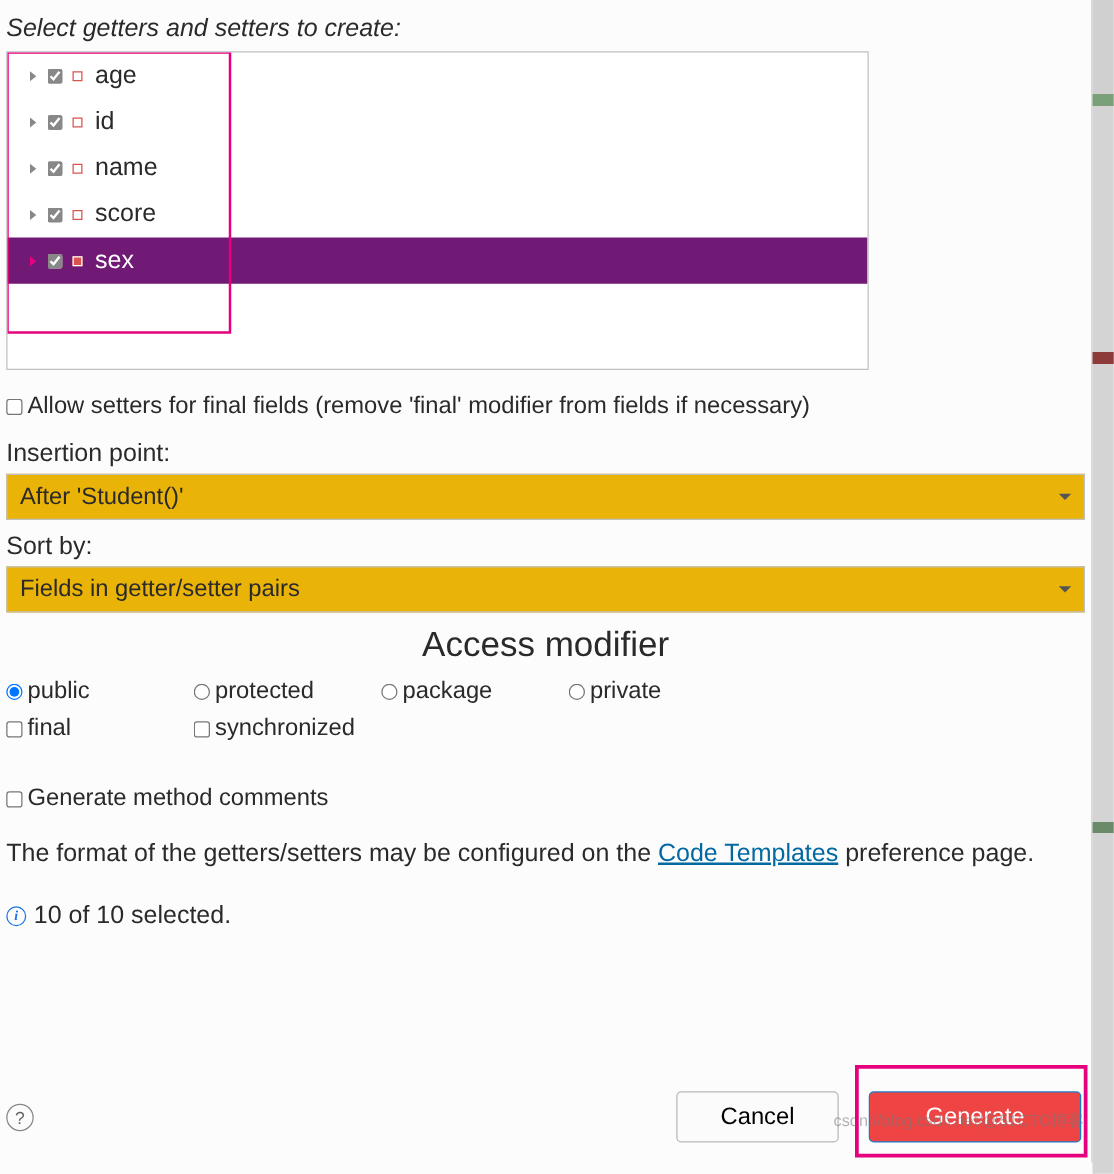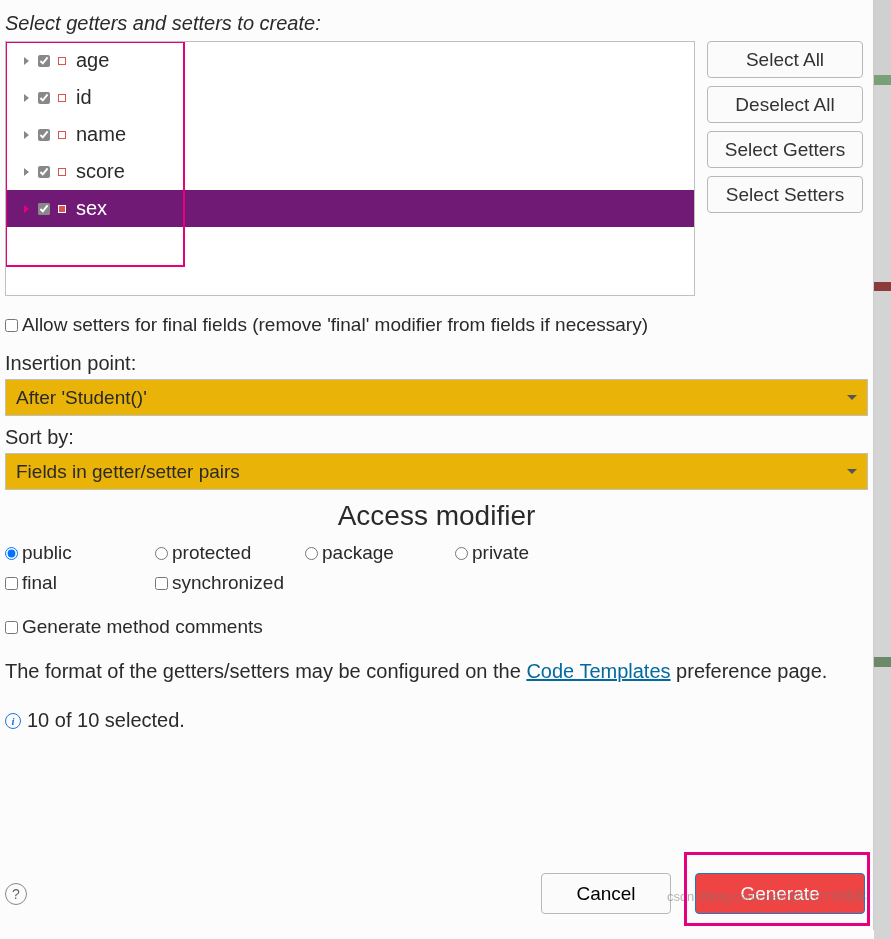--- a/index.html
+++ b/index.html
@@ -280,26 +280,20 @@
             <span>score</span>
           </div>
           <div class="tree-item selected">
             <span class="expand"></span>
             <input type="checkbox" class="cbx" checked="" style="">
             <span class="field-icon"></span>
             <span>sex</span>
           </div>
         </div>
     </div>
-    <div class="side-buttons">
-      <button class="btn">Select All</button>
-      <button class="btn">Deselect All</button>
-      <button class="btn">Select Getters</button>
-      <button class="btn">Select Setters</button>
-    </div>
   </div>
 
   <div class="row chk-row" style="margin-top:12px">
     <input type="checkbox" id="af" style="">
     <label for="af">Allow setters for final fields (remove 'final' modifier from fields if necessary)</label>
   </div>
 
   <div class="label-blk">Insertion point:</div>
   <div class="select-wrap">
     <span>After 'Student()'</span>
@@ -337,21 +331,21 @@
           <input type="checkbox" style="">
           <span>final</span>
         </label>
       <label class="chk-item">
           <input type="checkbox" style="">
           <span>synchronized</span>
         </label>
     </div>
   </div>
 
-  <div class="row chk-row" style="margin-top:12px">
+  <div class="row chk-row" style="margin-top:24px">
     <input type="checkbox" id="gc" style="">
     <label for="gc">Generate method comments</label>
   </div>
 
   <div class="hint">
     <span>The format of the getters/setters may be configured on the </span><span class="link">Code Templates</span><span> preference page.</span>
   </div>
 
   <div class="status">
     <span class="info-icon">i</span>

